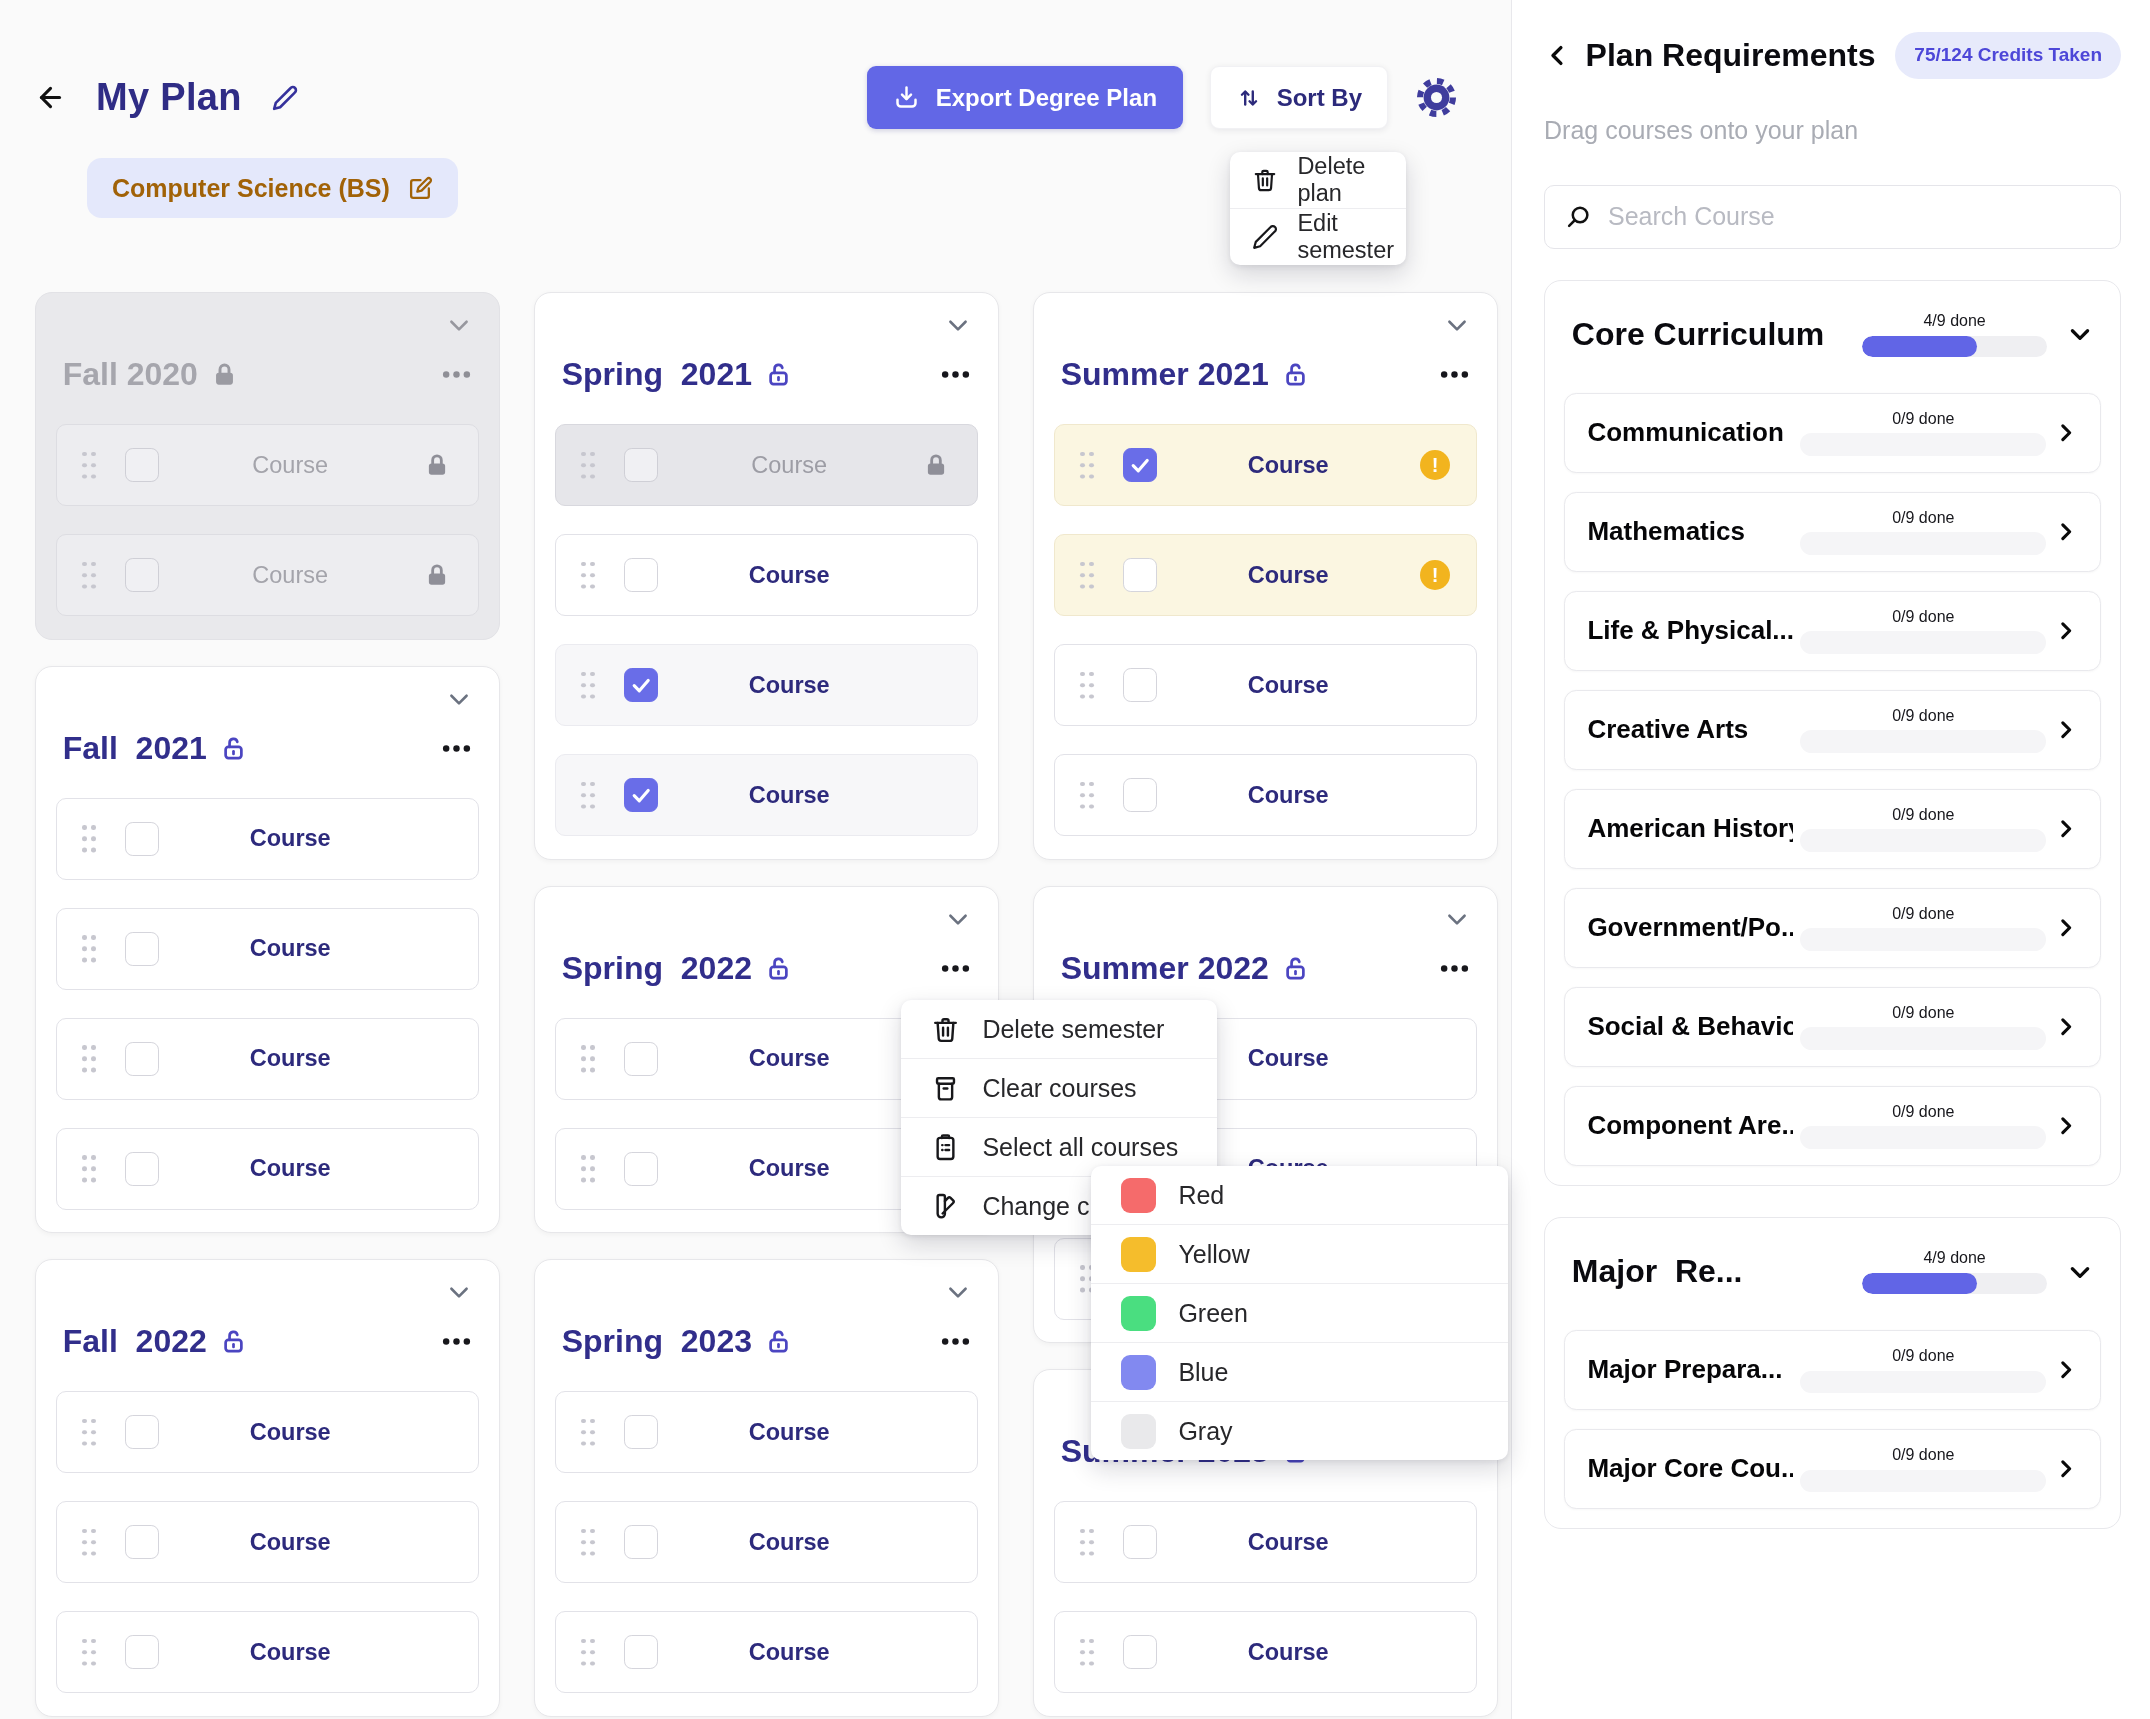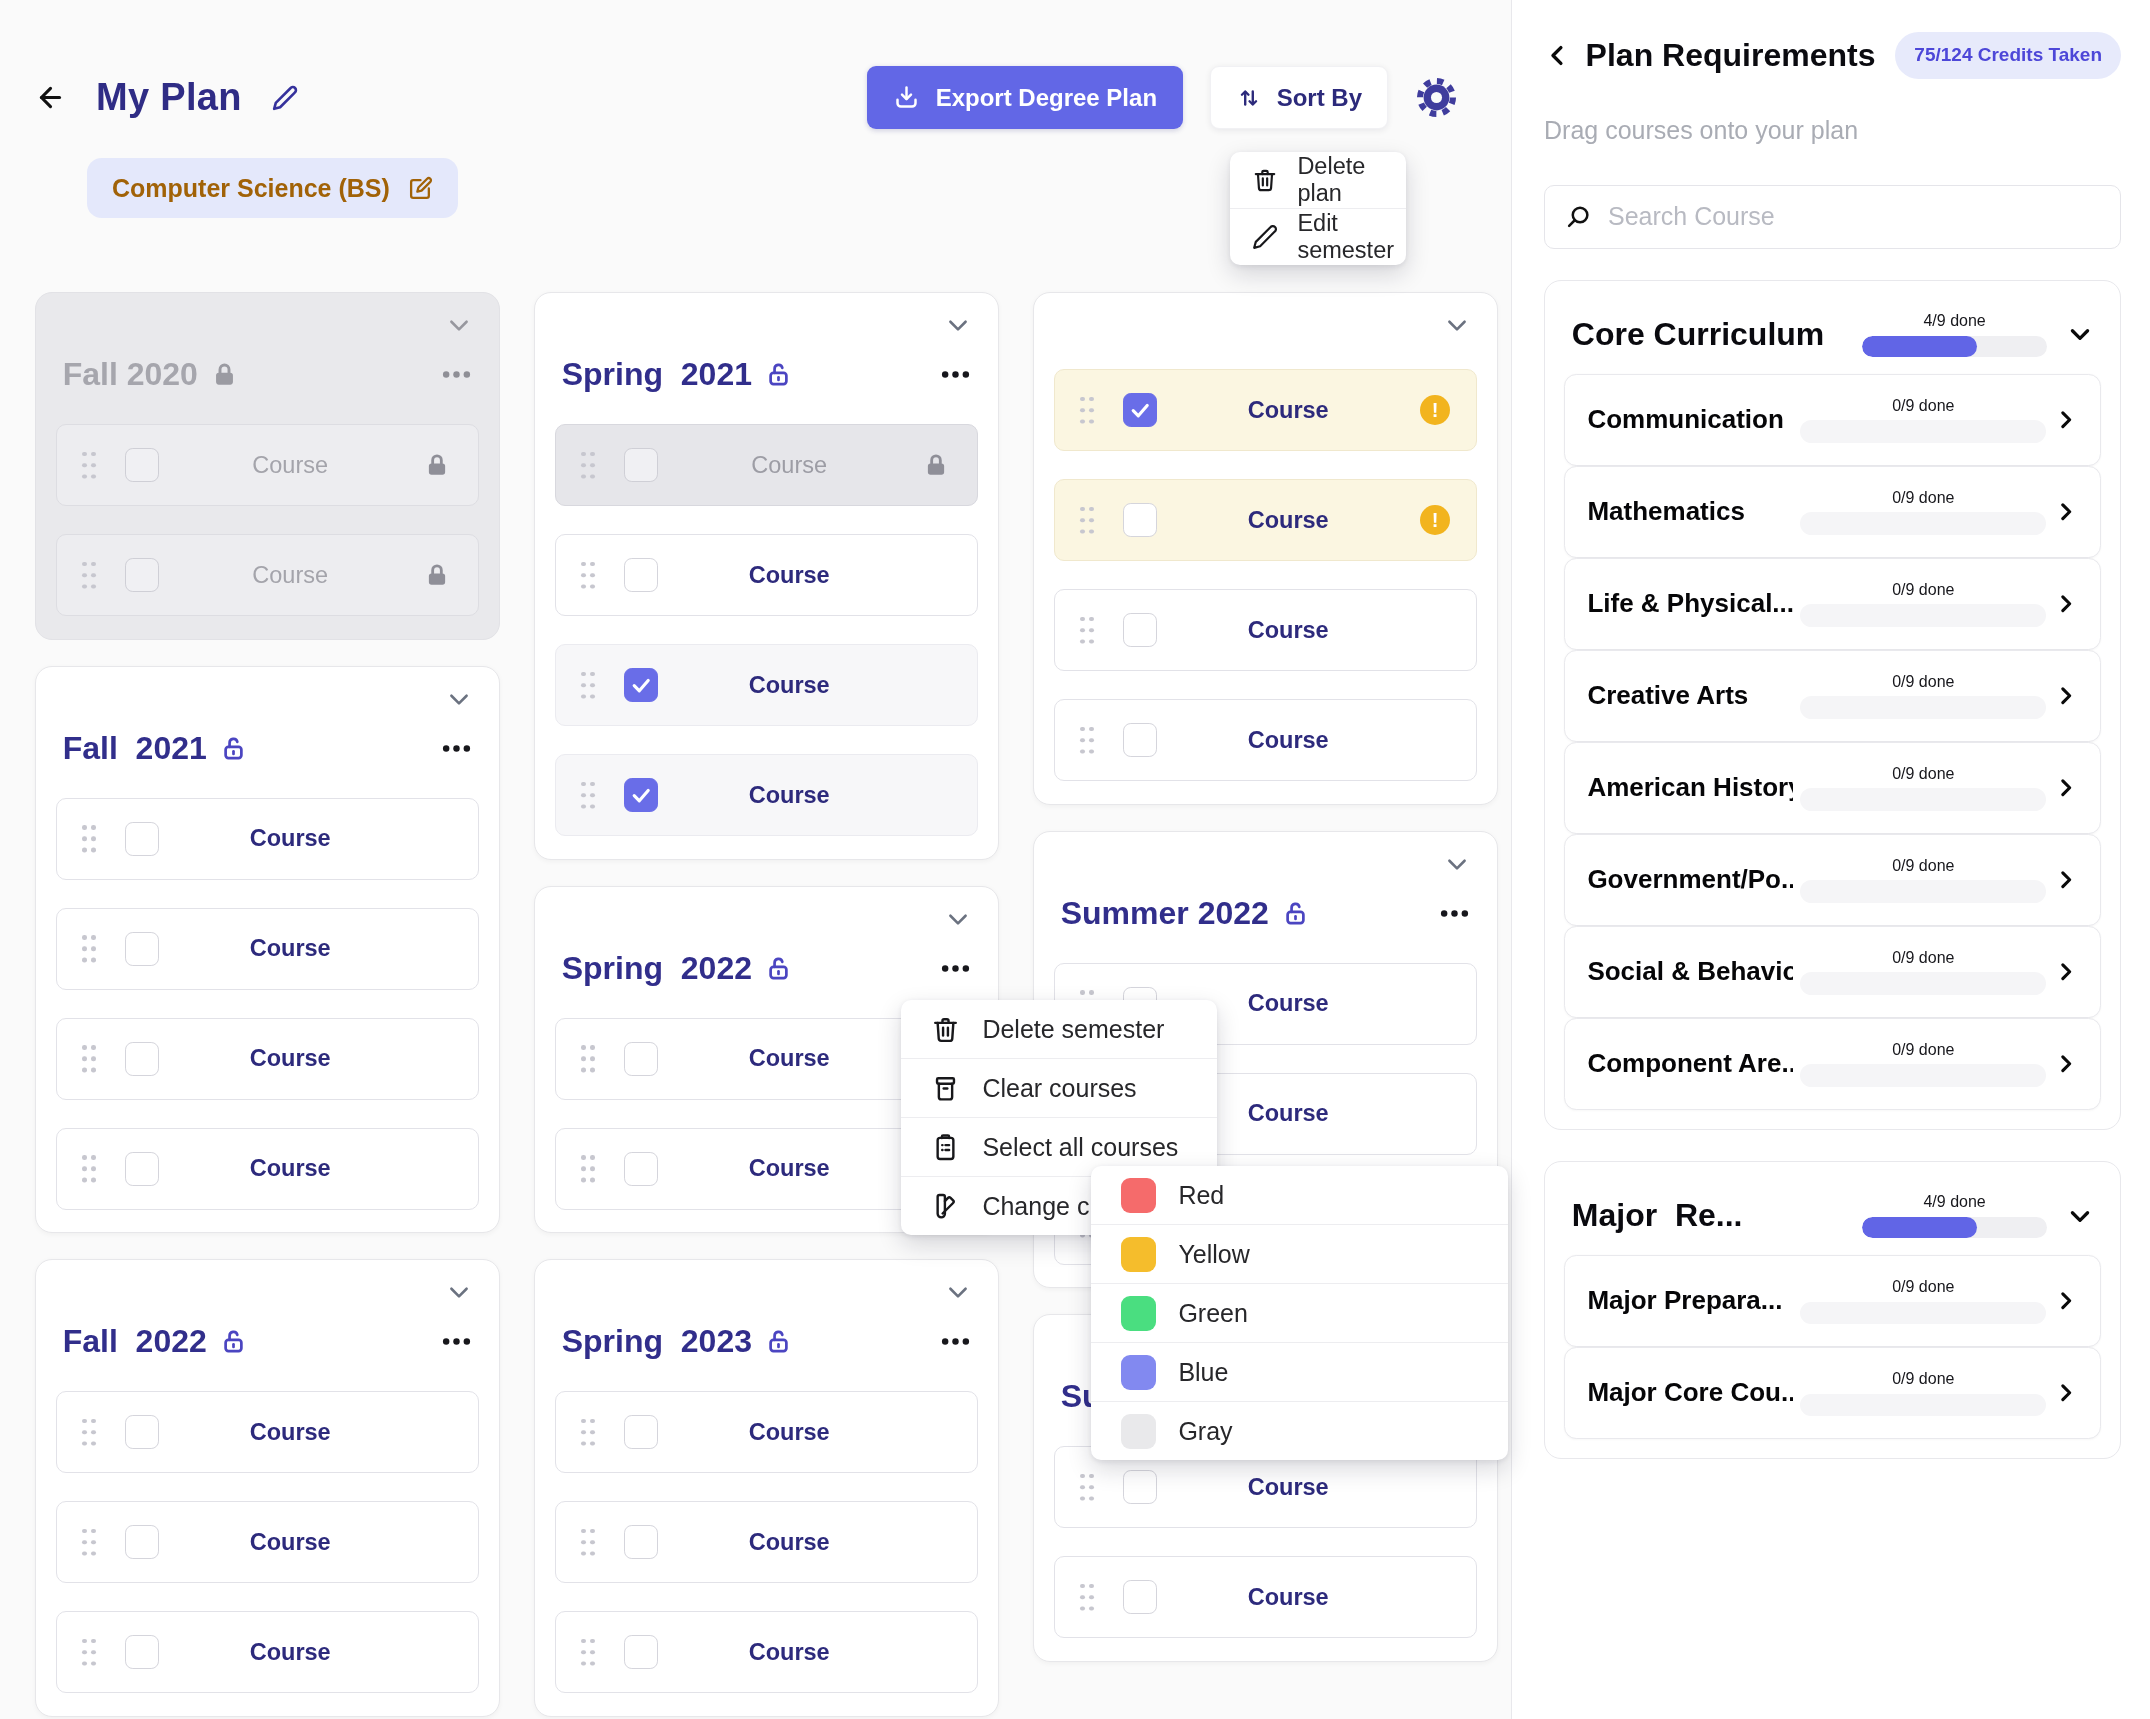--- a/index.html
+++ b/index.html
@@ -165,21 +165,21 @@
   .prog { display: flex; flex-direction: column; align-items: center; gap: 5.6px; }
   .prog-label { font-size: 16px; color: #17171c; }
   .prog-bar { width: 185px; height: 21px; border-radius: 560px; background: #efeff2; overflow: hidden; }
   .prog-fill { height: 100%; border-radius: 560px; background: #6165e6; }
   .req-chev { background: none; border: none; color: #0a0a0a; margin-left: 7.8px; }
   .req-chev svg { width: 26px; height: 26px; }
 
   .req-row {
     display: flex; align-items: center; gap: 7.8px;
     border: 1.1px solid #e9e9ed; border-radius: 12.3px;
-    height: 92px; padding: 0 22.4px; background: #fff;
+    height: 80px; padding: 0 22.4px; margin-top: 19px; background: #fff;
     box-shadow: 0 0.6px 2.2px rgba(17,17,26,.03);
   }
   .req-row h3 { font-size: 26px; font-weight: 800; color: #060608; width: 220px; white-space: nowrap; overflow: hidden; }
   .req-row .prog { flex: 1; }
   .req-row .prog-bar { width: 246px; height: 22.4px; background: #f5f5f7; }
   .req-row .chev-right { background: none; border: none; color: #0a0a0a; }
   .req-row .chev-right svg { width: 23.5px; height: 23.5px; }
 </style>
 </head>
 <body>
@@ -589,20 +589,33 @@
     </div>
 
     <div class="col">
 
       <section class="sem-card">
         <div class="chev-row">
             <svg viewBox="0 0 24 24" fill="none" stroke="currentColor" stroke-width="2.4" stroke-linecap="round" stroke-linejoin="round">
               <use href="#i-chev-down"></use>
             </svg>
           </div>
+        <div class="sem-head">
+          <span class="sem-title">Summer 2021</span>
+          <span class="sem-lock">
+              <svg viewBox="0 0 24 24" stroke="currentColor" stroke-linecap="round">
+                <use href="#i-lock-open"></use>
+              </svg>
+            </span>
+          <button class="dots-btn">
+              <svg viewBox="0 0 24 24">
+                <use href="#i-dots"></use>
+              </svg>
+            </button>
+        </div>
         <div class="rows">
           <div class="course-row warn-row">
             <span class="drag"></span>
             <span class="cb checked">
                 <svg viewBox="0 0 24 24" fill="none" stroke="#fff" stroke-linecap="round" stroke-linejoin="round">
                   <use href="#i-check"></use>
                 </svg>
               </span>
             <span class="course-label">Course</span>
             <span class="row-ic">

